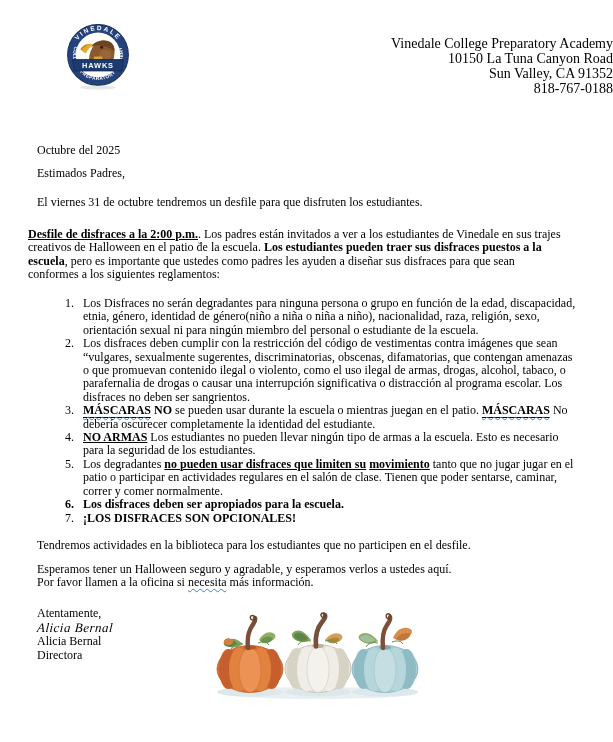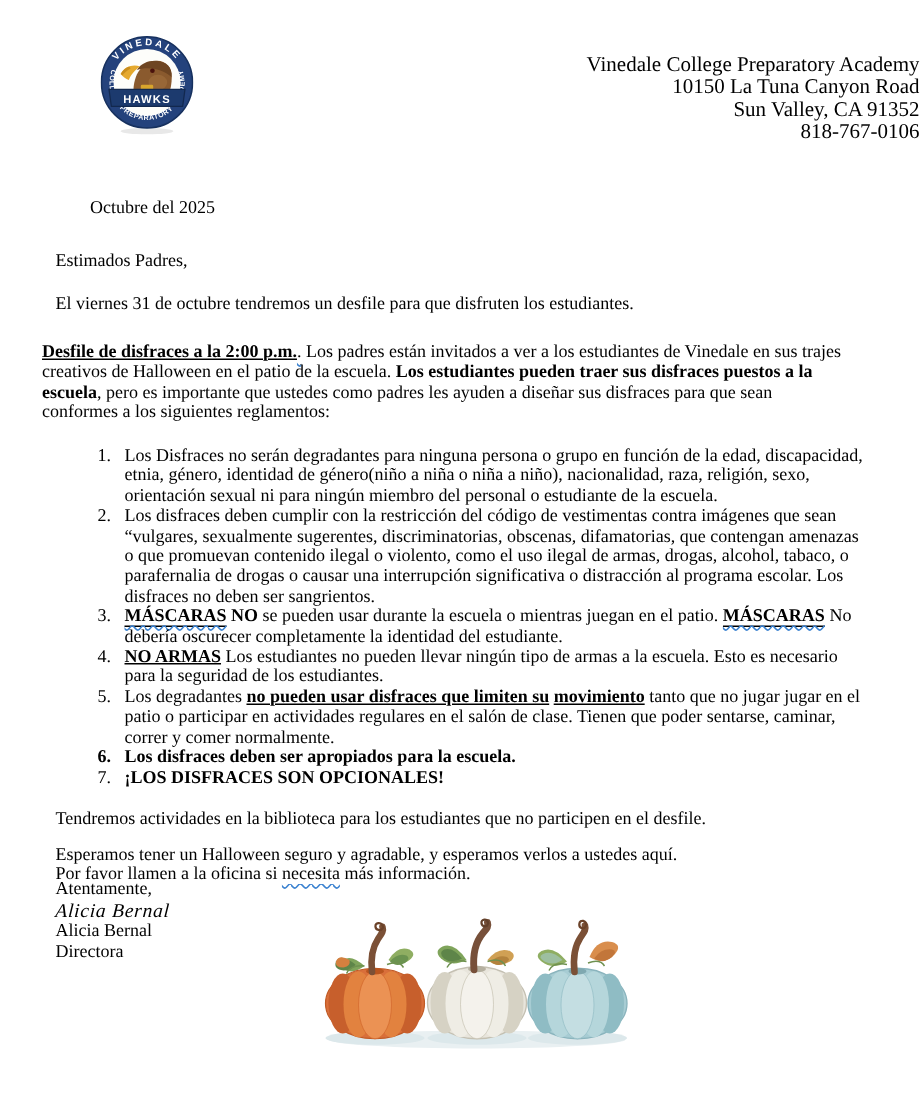--- a/index.html
+++ b/index.html
@@ -6,31 +6,31 @@
   .page{
     position:relative; width:613px; height:742px; background:#ffffff;
     font-family:"Liberation Serif","DejaVu Serif",serif;
     font-size:12px; line-height:13.4px; color:#000; overflow:hidden;
   }
   .abs{position:absolute;}
   
   .logo{left:67px; top:22px; width:62px; height:70px;}
   .letterhead{left:0; right:0; top:36px; text-align:right; font-size:14px; line-height:15px;}
   
-  .date{left:37px; top:132px;margin-left:23px;}
+  .date{left:37px; top:144px;}
   .salutation{left:37px; top:167px;}
   .intro{left:37px; top:196px; width:545px;}
   .para-main{left:28px; top:228px; width:537px;}
   .rules{left:65px; top:297px; width:514px;}
   .rule{display:flex;}
   .rule-num{flex:0 0 18px; width:18px;}
   .rule-text{flex:1;}
   .after-rules{left:37px; top:539px; width:545px;}
   .closing{left:37px; top:563px; width:545px;}
-  .signature{left:37px; top:586px;}
+  .signature{left:37px; top:607px;}
   .sig-script{display:block; font-style:italic; font-size:13px; line-height:15px; letter-spacing:0.5px; transform:skewX(-4deg); transform-origin:left;}
   .pumpkins{left:213px; top:610px; width:210px; height:91px;}
   
   .b{font-weight:bold;}
   .u{text-decoration:underline; text-decoration-thickness:1px;}
   .sq{text-decoration-line:underline; text-decoration-style:wavy; text-decoration-color:#3b82d0; text-decoration-thickness:1px; text-underline-offset:2px;}
   .u.sq{border-bottom:1px solid #000; text-decoration-line:underline; text-decoration-style:wavy; text-decoration-color:#3b82d0; text-underline-offset:2px;}
 </style>
 </head>
 <body>
@@ -63,21 +63,21 @@
     <g>
       <path d="M5.5,35.5 L54.5,35.5 L53,46.5 L7,46.5 Z" fill="#1c3a6e" stroke="#12284e" stroke-width="0.8"></path>
       <text x="30" y="44" text-anchor="middle" font-family="Liberation Sans, sans-serif" font-size="7.2" font-weight="bold" fill="#ffffff" letter-spacing="0.8">HAWKS</text>
     </g>
   </svg>
 
   <div class="abs letterhead">
     <div>Vinedale College Preparatory Academy</div>
     <div>10150 La Tuna Canyon Road</div>
     <div>Sun Valley, CA 91352</div>
-    <div>818-767-0106</div>
+    <div>818-767-0188</div>
   </div>
 
   <div class="abs date">Octubre del 2025</div>
   <div class="abs salutation">Estimados Padres,</div>
   <div class="abs intro">El viernes 31 de octubre tendremos un desfile para que disfruten los estudiantes.</div>
 
   <div class="abs para-main"><span class="b u">Desfile de disfraces a la 2:00 p.m.</span><span class="sq">.</span><span>  Los padres están invitados a ver a los estudiantes de Vinedale en sus trajes creativos de Halloween en el patio de la escuela.  </span><span class="b">Los estudiantes pueden traer sus disfraces puestos a la escuela</span><span>, pero es importante que ustedes como padres les ayuden a diseñar sus disfraces para que sean conformes a los siguientes reglamentos:</span></div>
 
   <div class="abs rules">
       <div class="rule">

